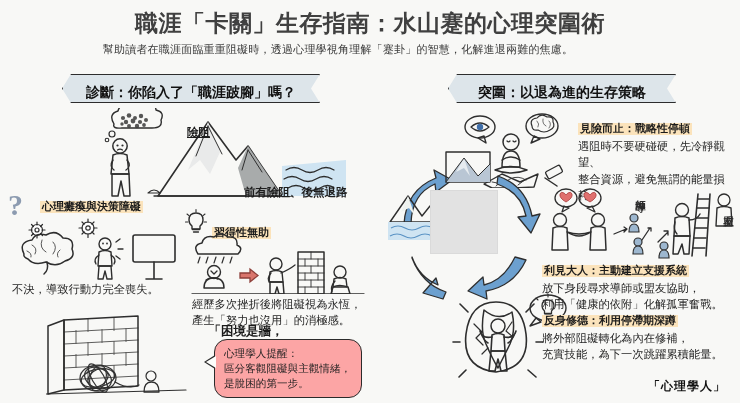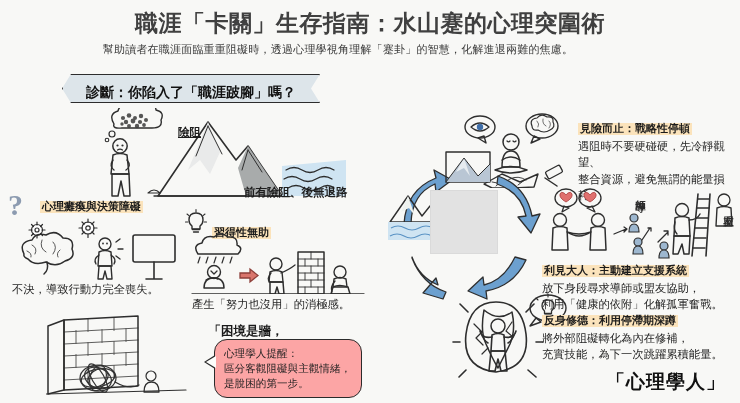--- a/index.html
+++ b/index.html
@@ -66,21 +66,21 @@
     width:0;height:0;border-top:7px solid transparent;border-bottom:7px solid transparent;
     border-right:11px solid #2b2b2b;
   }
 
   .wallquote{
     position:absolute;font-size:12.5px;font-weight:bold;line-height:1.5;
     text-align:center;color:#1a1a1a;
   }
   .signature{
     position:absolute;right:14px;bottom:8px;
-    font-size:19px;font-weight:bold;color:#111;letter-spacing:1px;
+    font-size:12px;font-weight:bold;color:#111;letter-spacing:1px;
     font-family:"Liberation Serif","DejaVu Serif",serif;
   }
   .center-box{
     position:absolute;background:#e2e2e2;border:1px solid #dadada;
   }
   .qmark{
     position:absolute;font-size:30px;font-weight:bold;color:#8c9bb0;
     font-family:"Liberation Serif","DejaVu Serif",serif;
   }
 </style>
@@ -89,20 +89,23 @@
 
 <div class="stage">
 
   
   <div class="title">職涯「卡關」生存指南：水山蹇的心理突圍術</div>
   <div class="subtitle">幫助讀者在職涯面臨重重阻礙時，透過心理學視角理解「蹇卦」的智慧，化解進退兩難的焦慮。</div>
 
   
   <div class="ribbon left">
     <span>診斷：你陷入了「職涯跛腳」嗎？</span>
+  </div>
+  <div class="ribbon right">
+    <span>突圍：以退為進的生存策略</span>
   </div>
 
   
   <svg class="abs" style="left:96px;top:108px;" width="250" height="92">
 
     <g>
       <path class="ink" stroke-width="1.4" fill="#ffffff" d="M18 16 q-6 -10 4 -13 q2 -8 12 -6 q7 -7 15 -1 q10 -3 11 6 q9 2 5 10 q2 8 -9 8 l-30 0 q-10 1 -8 -4z"></path>
       <g fill="#3a3a3a" opacity=".85">
         <circle cx="27" cy="10" r="2.1"></circle>
           <circle cx="33" cy="7.5" r="2.3"></circle>
@@ -143,21 +146,21 @@
     <g>
       <path fill="#cfe4f2" d="M186 58 L250 52 L250 88 L186 88 Z"></path>
       <g class="ink" stroke-width="1.3" stroke="#5b93c4">
         <path d="M190 62 q8 -5 16 0 q8 5 16 0 q8 -5 16 0"></path>
         <path d="M188 71 q8 -5 16 0 q8 5 16 0 q8 -5 16 0"></path>
         <path d="M192 80 q8 -5 16 0 q8 5 16 0 q8 -5 14 0"></path>
       </g>
     </g>
   </svg>
 
-  <div class="cap abs" style="left:178px;top:125px;text-decoration:underline;">險阻</div>
+  <div class="cap abs" style="left:187px;top:125px;text-decoration:underline;">險阻</div>
   <div class="cap abs" style="left:244px;top:185px;">前有險阻、後無退路</div>
 
   
   <div class="qmark" style="left:8px;top:188px;">?</div>
   <div class="abs" style="left:40px;top:196px;">
     <span class="hl">心理癱瘓與決策障礙</span>
   </div>
 
   <svg class="abs" style="left:12px;top:218px;" width="170" height="62">
 
@@ -249,20 +252,21 @@
     <g>
       <circle class="ink" stroke-width="1.4" fill="#eceade" cx="152" cy="40" r="6"></circle>
       <path class="ink" stroke-width="1.4" fill="#eceade" d="M146 47 q6 -3 12 0 l1 8 l-14 0z"></path>
       <path class="ink" stroke-width="1.5" fill="#4a6b92" d="M145 55 q6 -3 15 0 l2 7 l-19 0 z"></path>
       <path class="ink" stroke-width="1.3" d="M147 49 q-5 6 -3 11"></path>
     </g>
     <path class="ink" stroke-width="1.3" d="M4 62 L176 62"></path>
   </svg>
 
   <div class="body-txt abs" style="left:192px;top:296px;width:210px;">
+    <div>經歷多次挫折後將阻礙視為永恆，</div>
     <div>產生「努力也沒用」的消極感。</div>
   </div>
 
   
   <svg class="abs" style="left:46px;top:312px;" width="150" height="86">
 
     <g>
       <path class="ink" stroke-width="1.5" fill="#efefe9" d="M18 8 L92 4 L92 74 L18 78 Z"></path>
       <path class="ink" stroke-width="1.5" fill="#d9d9d2" d="M2 14 L18 8 L18 78 L2 82 Z"></path>
       <g class="ink" stroke-width=".9" opacity=".85">

